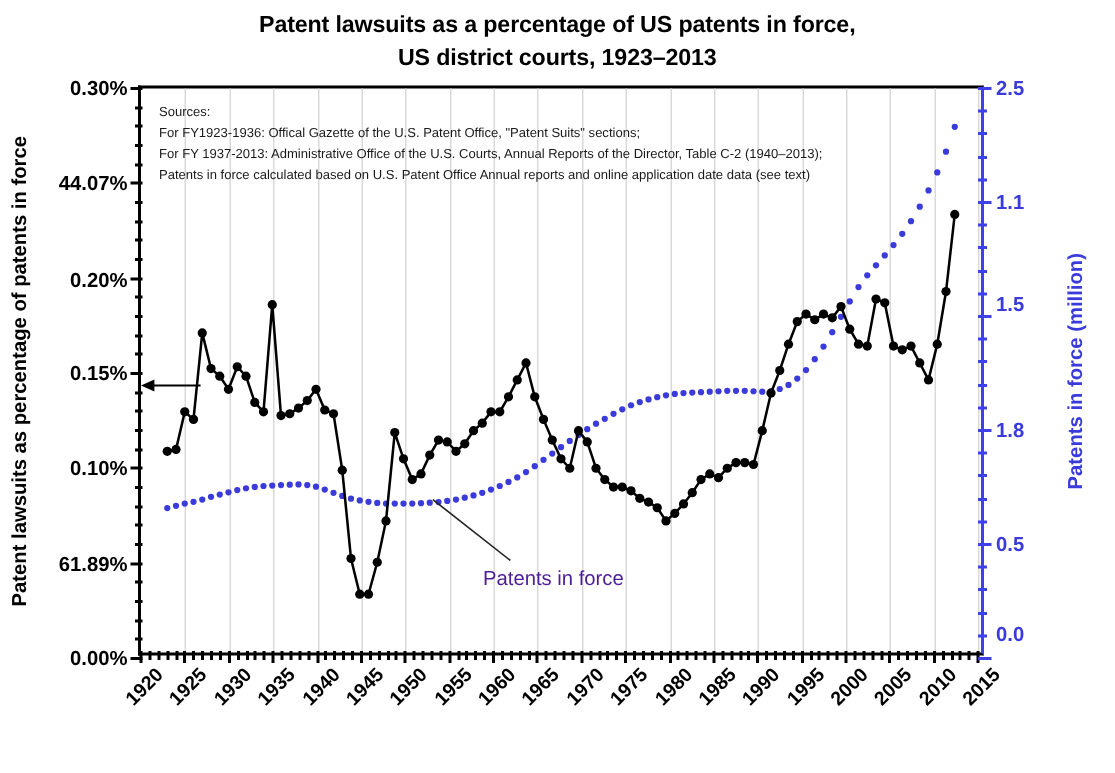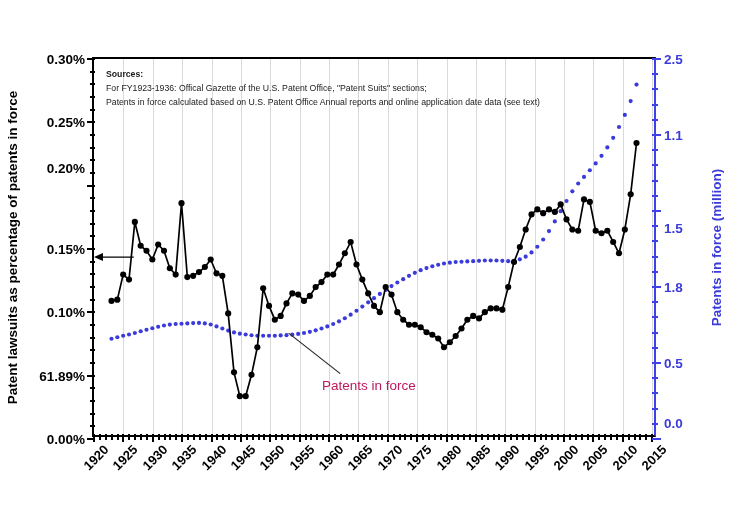--- a/index.html
+++ b/index.html
@@ -80,33 +80,37 @@
     position:absolute;left:92px;top:485px;width:564px;
     text-align:center;font-size:13.5px;font-weight:bold;color:#000;
   }
 
   
   #sources{
     position:absolute;left:12px;top:8px;
     font-size:8.7px;color:#1a1a1a;line-height:1.62;
     white-space:nowrap;
   }
-  #sources .hdr{font-weight:bold;}
+  #sources .hdr{font-weight:normal;}
 
   
   #pif-label{
     position:absolute;left:322px;top:378px;
-    font-size:13.5px;color:#be185d;font-weight:normal;white-space:nowrap;
+    font-size:13.5px;color:#4c1d95;font-weight:normal;white-space:nowrap;
   }
 </style>
 </head>
 <body>
 
 <div id="chart-root">
 
+  <div class="chart-title">
+    <span>Patent lawsuits as a percentage of US patents in force,</span>
+    <span class="line2">US district courts, 1923–2013</span>
+  </div>
 
   <div id="ytitle-left">
     <span>Patent lawsuits as percentage of patents in force</span>
   </div>
 
   <div id="ytitle-right">
     <span>Patents in force (million)</span>
   </div>
 
 
@@ -323,20 +327,21 @@
         <line x1="248" y1="318" x2="196" y2="277" stroke="#222" stroke-width="1.1"></line>
         <g>
           <line x1="40" y1="200.13" x2="3" y2="200.13" stroke="#000" stroke-width="1.3"></line>
           <polygon points="0,200.13 9,196.13 9,204.13" fill="#000"></polygon>
         </g>
       </svg>
 
     <div id="sources">
       <div class="hdr">Sources:</div>
       <div>For FY1923-1936: Offical Gazette of the U.S. Patent Office, "Patent Suits" sections;</div>
+      <div>For FY 1937-2013: Administrative Office of the U.S. Courts, Annual Reports of the Director, Table C-2 (1940–2013);</div>
       <div>Patents in force calculated based on U.S. Patent Office Annual reports and online application date data (see text)</div>
     </div>
   <div class="xtick" style="left: -1px;"></div>
       <div class="xlabel" style="left: 7px;">1920</div>
       <div class="xtick minor" style="left: 4.875px;"></div>
       <div class="xtick minor" style="left: 10.75px;"></div>
       <div class="xtick minor" style="left: 16.625px;"></div>
       <div class="xtick minor" style="left: 22.5px;"></div>
       <div class="xtick" style="left: 28.375px;"></div>
       <div class="xlabel" style="left: 36.375px;">1925</div>
@@ -466,27 +471,27 @@
       <div class="ytick-minor" style="top: 227px;"></div>
       <div class="ytick-minor" style="top: 214.333px;"></div>
       <div class="ytick-minor" style="top: 201.667px;"></div>
       <div class="ytick-major" style="top: 189px;"></div>
       <div class="ylabel-left" style="top: 190px;">0.15%</div>
       <div class="ytick-minor" style="top: 176.333px;"></div>
       <div class="ytick-minor" style="top: 163.667px;"></div>
       <div class="ytick-minor" style="top: 151px;"></div>
       <div class="ytick-minor" style="top: 138.333px;"></div>
       <div class="ytick-major" style="top: 125.667px;"></div>
-      <div class="ylabel-left" style="top: 109px;">0.20%</div>
+      <div class="ylabel-left" style="top: 128px;">0.20%</div>
       <div class="ytick-minor" style="top: 113px;"></div>
       <div class="ytick-minor" style="top: 100.333px;"></div>
       <div class="ytick-minor" style="top: 87.6667px;"></div>
       <div class="ytick-minor" style="top: 75px;"></div>
       <div class="ytick-major" style="top: 62.3333px;"></div>
-      <div class="ylabel-left" style="top: 63.3333px;">0.25%</div>
+      <div class="ylabel-left" style="top: 63.3333px;">44.07%</div>
       <div class="ytick-minor" style="top: 49.6667px;"></div>
       <div class="ytick-minor" style="top: 37px;"></div>
       <div class="ytick-minor" style="top: 24.3333px;"></div>
       <div class="ytick-minor" style="top: 11.6667px;"></div>
       <div class="ytick-major" style="top: -1px;"></div>
       <div class="ylabel-left" style="top: 0px;">0.30%</div>
       <div class="rtick-major" style="top: 379px;"></div>
       <div class="ylabel-right" style="top: 364px;">0.0</div>
       <div class="rtick-minor" style="top: 363.8px;"></div>
       <div class="rtick-minor" style="top: 348.6px;"></div>
@@ -498,21 +503,21 @@
       <div class="rtick-minor" style="top: 272.6px;"></div>
       <div class="rtick-minor" style="top: 257.4px;"></div>
       <div class="rtick-minor" style="top: 242.2px;"></div>
       <div class="rtick-major" style="top: 227px;"></div>
       <div class="ylabel-right" style="top: 228px;">1.8</div>
       <div class="rtick-minor" style="top: 211.8px;"></div>
       <div class="rtick-minor" style="top: 196.6px;"></div>
       <div class="rtick-minor" style="top: 181.4px;"></div>
       <div class="rtick-minor" style="top: 166.2px;"></div>
       <div class="rtick-major" style="top: 151px;"></div>
-      <div class="ylabel-right" style="top: 169px;">1.5</div>
+      <div class="ylabel-right" style="top: 144px;">1.5</div>
       <div class="rtick-minor" style="top: 135.8px;"></div>
       <div class="rtick-minor" style="top: 120.6px;"></div>
       <div class="rtick-minor" style="top: 105.4px;"></div>
       <div class="rtick-minor" style="top: 90.2px;"></div>
       <div class="rtick-major" style="top: 75px;"></div>
       <div class="ylabel-right" style="top: 76px;">1.1</div>
       <div class="rtick-minor" style="top: 59.8px;"></div>
       <div class="rtick-minor" style="top: 44.6px;"></div>
       <div class="rtick-minor" style="top: 29.4px;"></div>
       <div class="rtick-minor" style="top: 14.2px;"></div>

